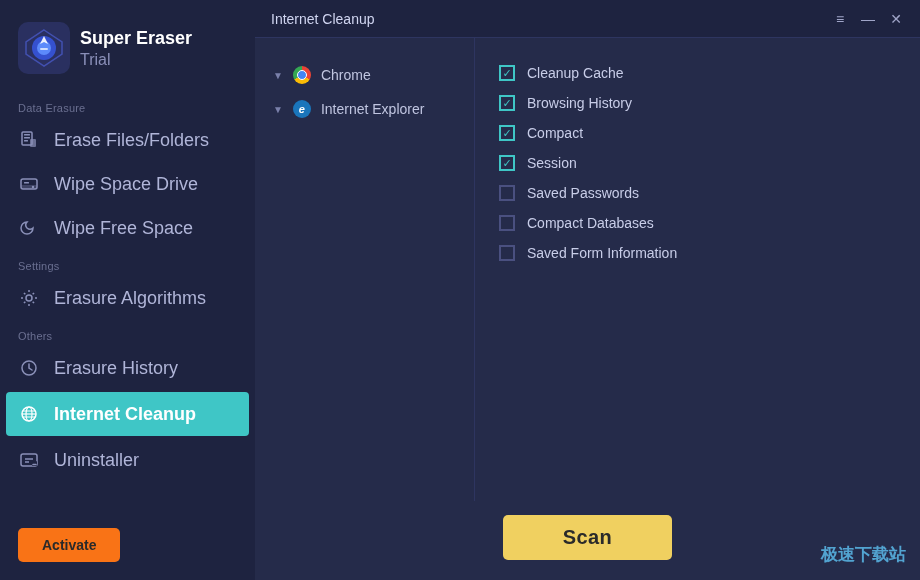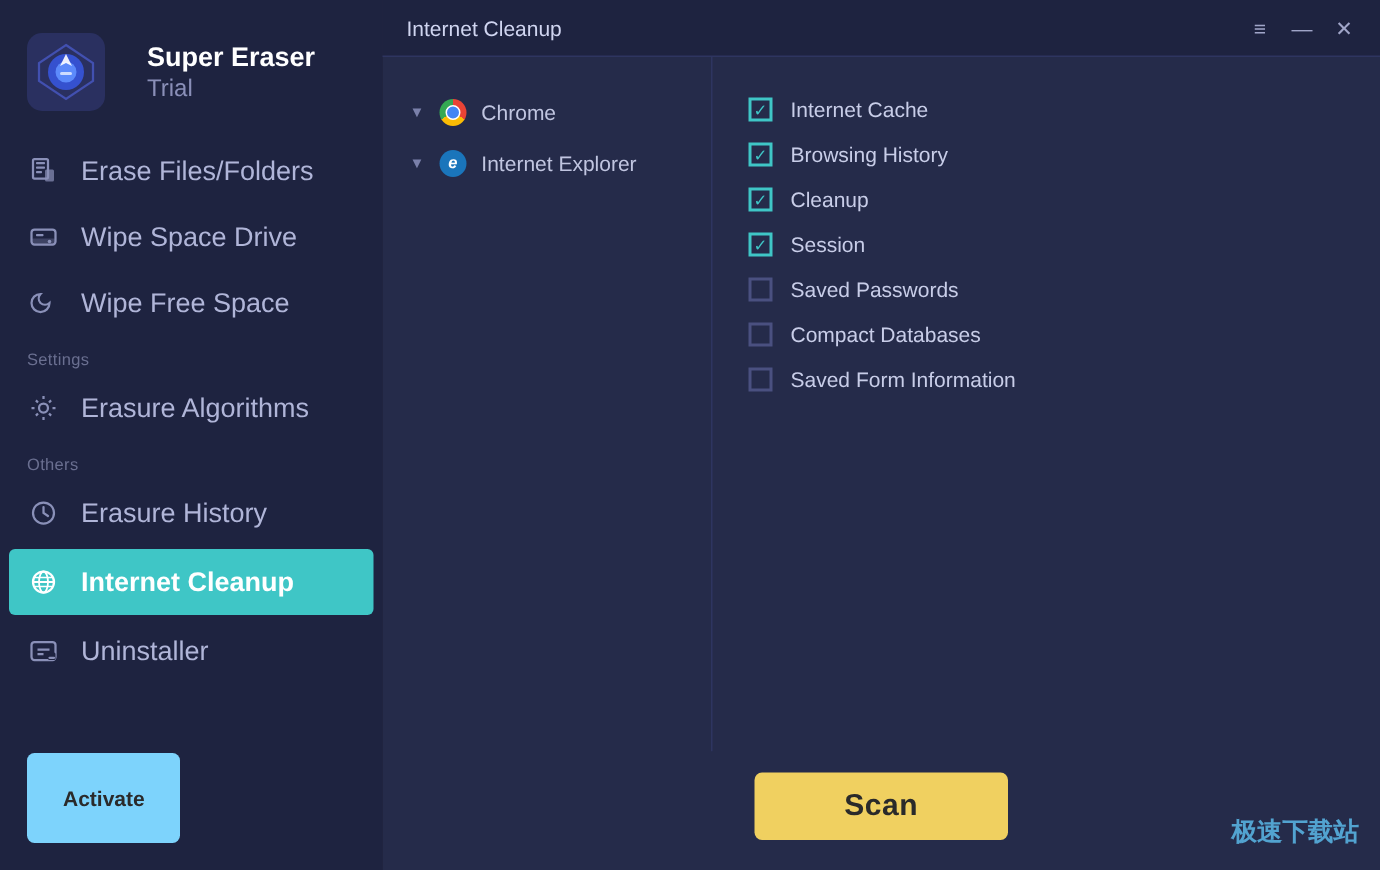--- a/index.html
+++ b/index.html
@@ -20,21 +20,21 @@
       background: #1e2340;
       display: flex;
       flex-direction: column;
       position: relative;
     }
 
     .sidebar-header {
       display: flex;
       align-items: center;
       padding: 22px 18px 18px 18px;
-      gap: 28px;
+      gap: 10px;
     }
 
     .app-logo {
       width: 52px;
       height: 52px;
       position: relative;
     }
 
     .app-title-block {}
     .app-title {
@@ -80,25 +80,25 @@
       display: flex;
       align-items: center;
       justify-content: center;
       flex-shrink: 0;
     }
 
     .activate-btn {
       position: absolute;
       bottom: 18px;
       left: 18px;
-      background: #7dd3fc;
+      background: #f97316;
       color: #2a2a2a;
       border: none;
       border-radius: 5px;
-      padding: 22px 24px;
+      padding: 9px 24px;
       font-size: 14px;
       font-weight: 600;
       cursor: pointer;
     }
 
     
     .main-content {
       flex: 1;
       height: 580px;
       background: #252b4a;
@@ -283,20 +283,21 @@
         <polygon points="26,14 30,22 26,20 22,22" fill="#ffffff" opacity="0.9"></polygon>
         <rect x="22" y="26" width="8" height="2" rx="1" fill="#ffffff" opacity="0.7"></rect>
       </svg>
     </div>
     <div class="app-title-block">
       <div class="app-title">Super Eraser</div>
       <div class="app-subtitle">Trial</div>
     </div>
   </div>
 
+  <div class="section-label">Data Erasure</div>
 
   <div class="nav-item">
     <div class="nav-icon">
       <svg width="20" height="20" viewBox="0 0 20 20" fill="none" xmlns="http://www.w3.org/2000/svg">
         <rect x="3" y="2" width="10" height="13" rx="1" stroke="#8a90b8" stroke-width="1.5" fill="none"></rect>
         <rect x="5" y="4" width="6" height="1.5" rx="0.5" fill="#8a90b8"></rect>
         <rect x="5" y="7" width="6" height="1.5" rx="0.5" fill="#8a90b8"></rect>
         <rect x="5" y="10" width="4" height="1.5" rx="0.5" fill="#8a90b8"></rect>
         <rect x="11" y="9" width="6" height="8" rx="1" fill="#8a90b8" opacity="0.7"></rect>
       </svg>
@@ -403,31 +404,31 @@
         <span class="collapse-arrow">▼</span>
         <div class="ie-icon">e</div>
         <span>Internet Explorer</span>
       </div>
     </div>
 
     <div class="options-panel">
 
       <div class="option-item">
         <div class="checkbox checked">✓</div>
-        <span>Internet Cache</span>
+        <span>Cleanup Cache</span>
       </div>
 
       <div class="option-item">
         <div class="checkbox checked">✓</div>
         <span>Browsing History</span>
       </div>
 
       <div class="option-item">
         <div class="checkbox checked">✓</div>
-        <span>Cleanup</span>
+        <span>Compact</span>
       </div>
 
       <div class="option-item">
         <div class="checkbox checked">✓</div>
         <span>Session</span>
       </div>
 
       <div class="option-item">
         <div class="checkbox unchecked"></div>
         <span>Saved Passwords</span>

